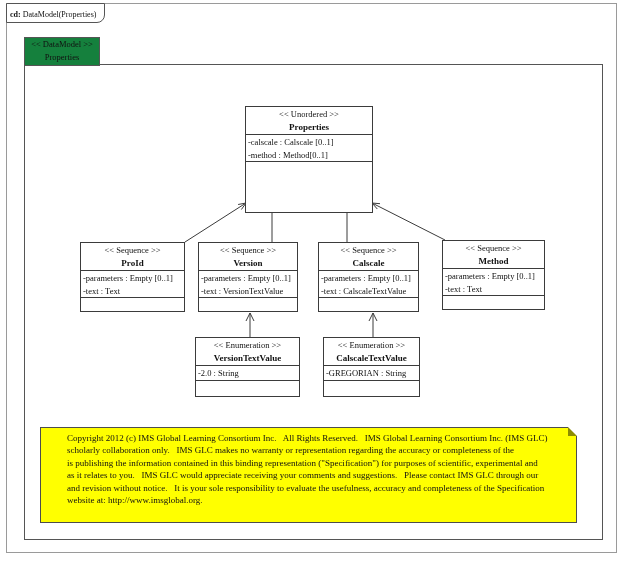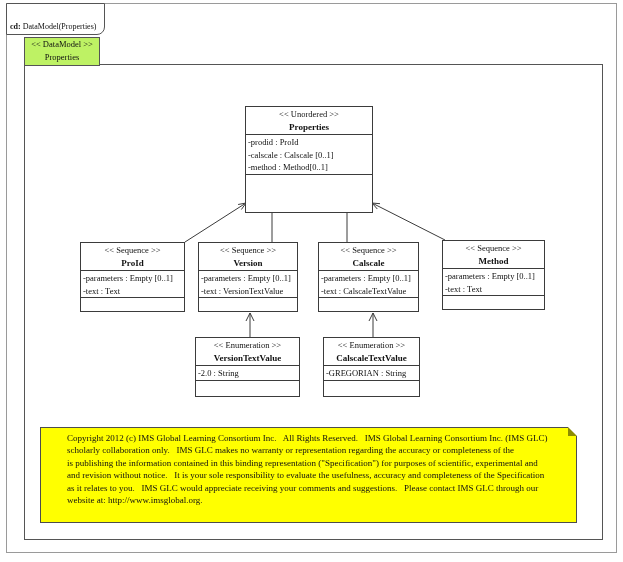--- a/index.html
+++ b/index.html
@@ -8,29 +8,29 @@
     font-family:"Liberation Serif","DejaVu Serif",serif; color:#111;
     overflow:hidden;
   }
   
   .outer-border {
     position:absolute; left:6px; top:3px; width:609px; height:548px;
     border:1px solid #9a9a9a; background:#ffffff;
   }
   
   .diagram-tab {
-    position:absolute; left:6px; top:3px; height:14px; padding:16px 8px 0 3px;
+    position:absolute; left:6px; top:3px; height:14px; padding:4px 8px 0 3px;
     border:1px solid #555; border-radius:0 0 8px 0; background:#fff;
     font-size:8px; line-height:14px; white-space:pre; z-index:5;
   }
   .diagram-tab .b { font-weight:bold; }
   
   .frame-label {
     position:absolute; left:24px; top:37px; width:74px; height:27px;
-    border:1px solid #555; background:#bef264; text-align:center;
+    border:1px solid #555; background:#15803d; text-align:center;
     font-size:8.5px; line-height:13px; z-index:4;
   }
   
   .frame {
     position:absolute; left:24px; top:64px; width:577px; height:474px;
     border:1px solid #555; background:#fff;
   }
   
   .uml-class {
     position:absolute; border:1px solid #3b3b3b; background:#fff;
@@ -112,21 +112,20 @@
       <line x1="377" y1="321" x2="373" y2="313"></line>
     </g>
   </svg>
 
   <div class="uml-class" style="left:245px; top:106px; width:128px; height:107px;">
     <div class="hdr">
       <div class="st">&lt;&lt; Unordered &gt;&gt;</div>
       <div class="nm">Properties</div>
     </div>
     <div class="attrs">
-      <div class="attr">-prodid : ProId</div>
       <div class="attr">-calscale : Calscale [0..1]</div>
       <div class="attr">-method : Method[0..1]</div>
     </div>
     <div class="ops"></div>
   </div>
 
   <div class="uml-class" style="left:80px; top:242px; width:105px; height:70px;">
     <div class="hdr">
       <div class="st">&lt;&lt; Sequence &gt;&gt;</div>
       <div class="nm">ProId</div>
@@ -193,18 +192,18 @@
     <div class="attrs">
       <div class="attr">-GREGORIAN : String</div>
     </div>
     <div class="ops"></div>
   </div>
 
   <div class="note">
     <div class="note-line">Copyright 2012 (c) IMS Global Learning Consortium Inc.   All Rights Reserved.   IMS Global Learning Consortium Inc. (IMS GLC)</div>
     <div class="note-line">scholarly collaboration only.   IMS GLC makes no warranty or representation regarding the accuracy or completeness of the</div>
     <div class="note-line">is publishing the information contained in this binding representation ("Specification") for purposes of scientific, experimental and</div>
+    <div class="note-line">as it relates to you.   IMS GLC would appreciate receiving your comments and suggestions.   Please contact IMS GLC through our</div>
     <div class="note-line">and revision without notice.   It is your sole responsibility to evaluate the usefulness, accuracy and completeness of the Specification</div>
-    <div class="note-line">as it relates to you.   IMS GLC would appreciate receiving your comments and suggestions.   Please contact IMS GLC through our</div>
     <div class="note-line">website at: http://www.imsglobal.org.</div>
   </div>
 
 </div>
 
 </body></html>

